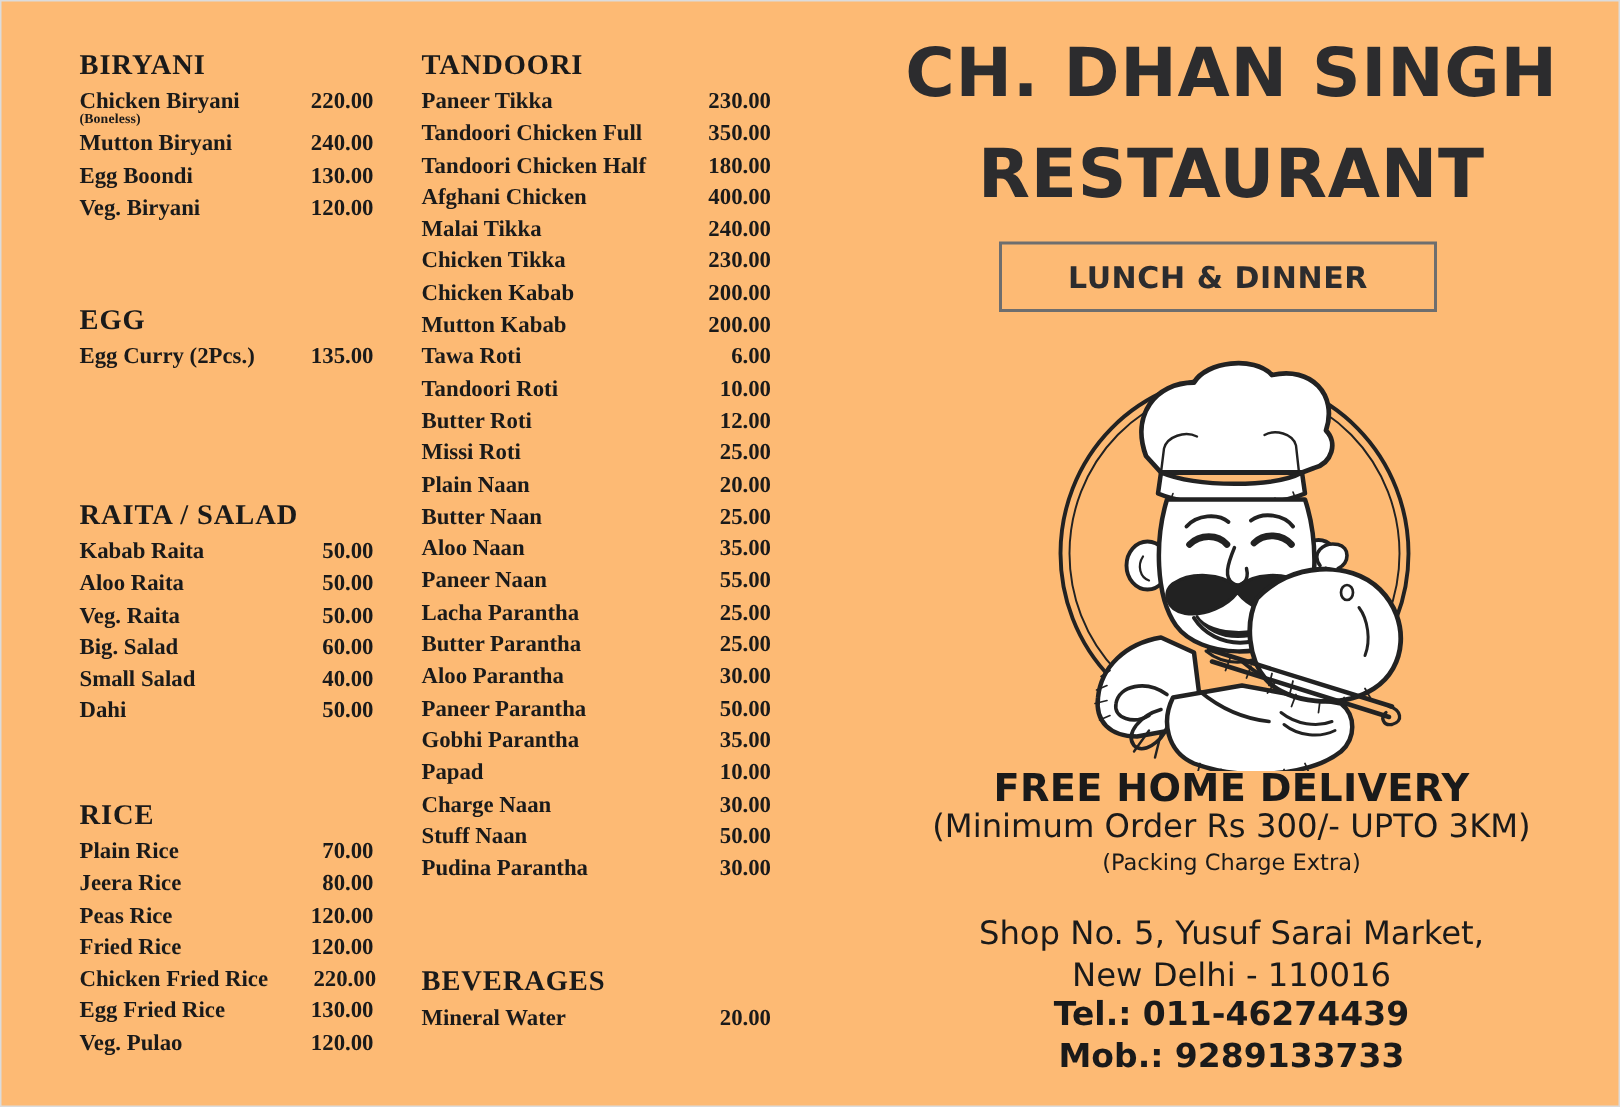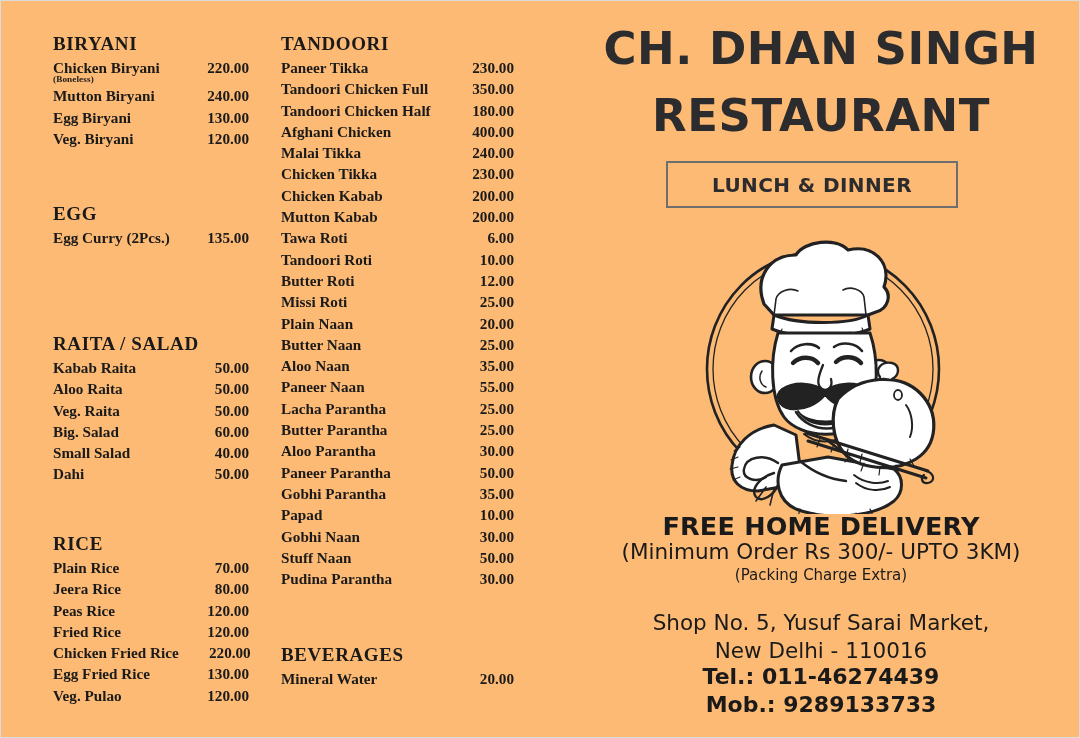--- a/index.html
+++ b/index.html
@@ -188,21 +188,21 @@
           <div class="row">
             <span class="nm">Chicken Biryani</span>
             <span class="pr">220.00</span>
           </div>
           <span class="subnote">(Boneless)</span>
           <div class="row">
             <span class="nm">Mutton Biryani</span>
             <span class="pr">240.00</span>
           </div>
           <div class="row">
-            <span class="nm">Egg Biryani</span>
+            <span class="nm">Egg Boondi</span>
             <span class="pr">130.00</span>
           </div>
           <div class="row">
             <span class="nm">Veg. Biryani</span>
             <span class="pr">120.00</span>
           </div>
         </div>
       </div>
       <div class="section" style="top: 202px;">
         <div class="section-title">EGG</div>
@@ -363,21 +363,21 @@
           </div>
           <div class="row">
             <span class="nm">Gobhi Parantha</span>
             <span class="pr">35.00</span>
           </div>
           <div class="row">
             <span class="nm">Papad</span>
             <span class="pr">10.00</span>
           </div>
           <div class="row">
-            <span class="nm">Gobhi Naan</span>
+            <span class="nm">Charge Naan</span>
             <span class="pr">30.00</span>
           </div>
           <div class="row">
             <span class="nm">Stuff Naan</span>
             <span class="pr">50.00</span>
           </div>
           <div class="row">
             <span class="nm">Pudina Parantha</span>
             <span class="pr">30.00</span>
           </div>

